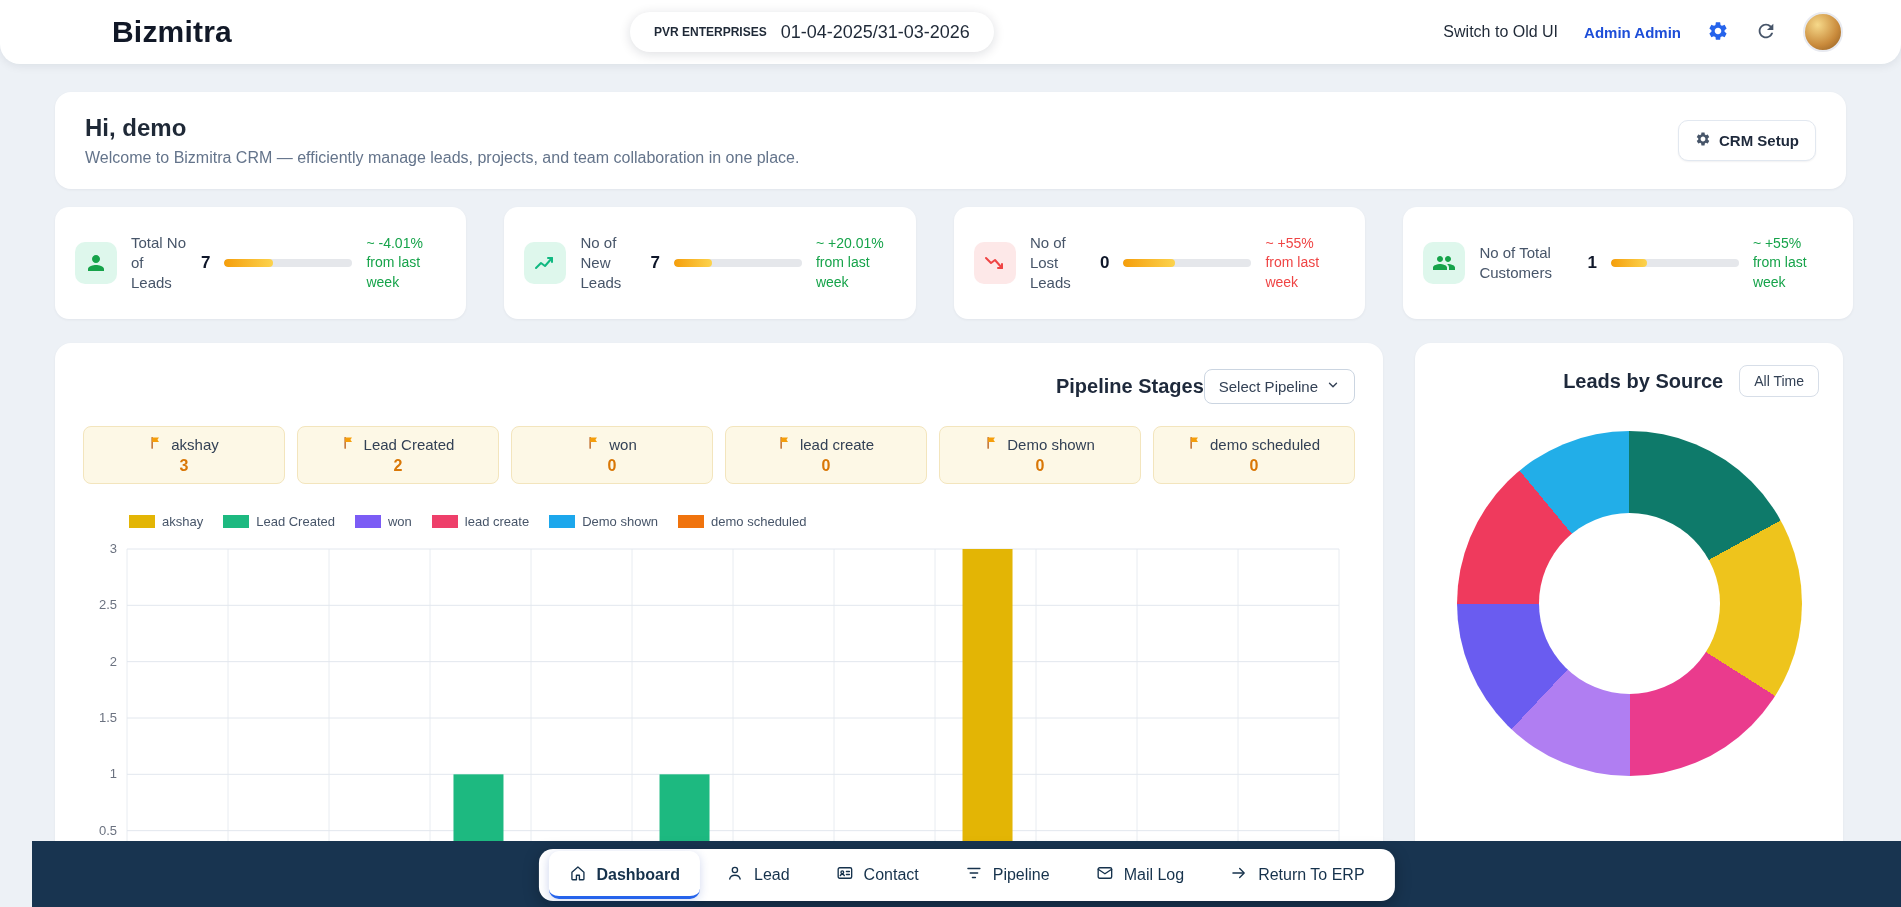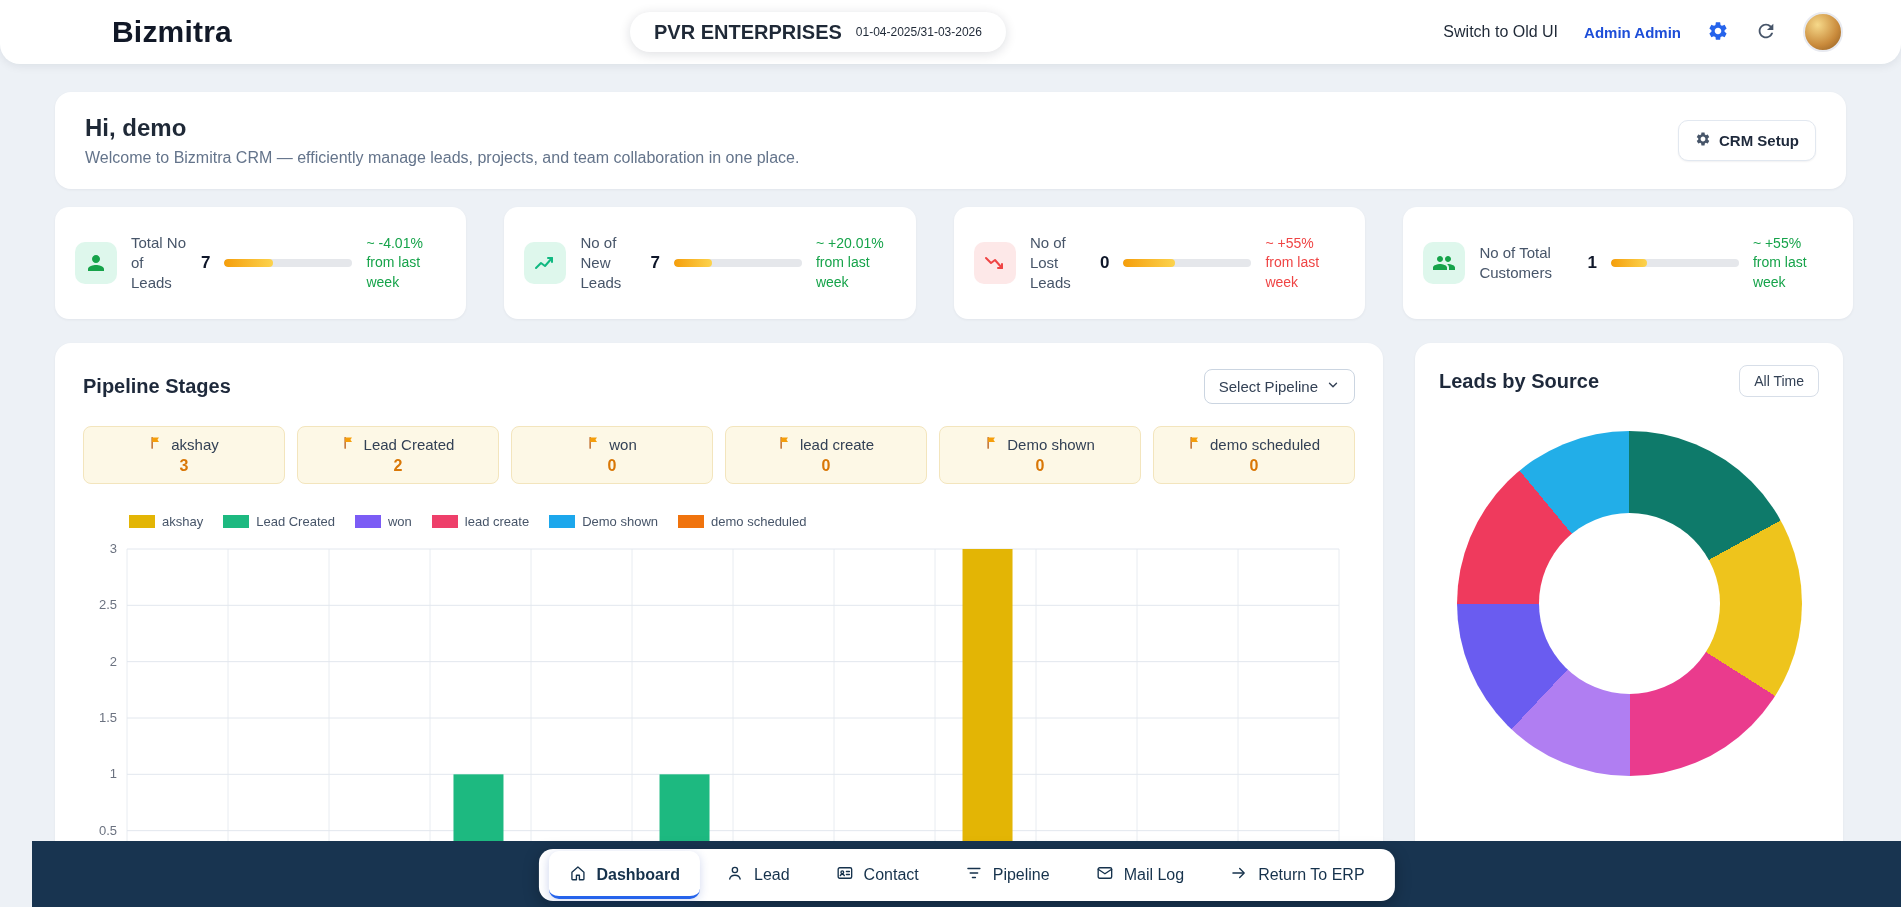--- a/index.html
+++ b/index.html
@@ -19,22 +19,22 @@
     padding:0 58px 0 112px;
   }
   .brand { font-size:30px; font-weight:700; color:#111827; letter-spacing:.2px; }
   .company-pill {
     position:absolute; left:630px; top:12px; height:40px;
     background:#fff; border-radius:22px;
     box-shadow:0 2px 12px rgba(15,23,42,.14);
     display:flex; align-items:center; gap:14px; padding:0 24px;
     cursor:pointer;
   }
-  .company-name { font-size:20px; font-weight:700; color:#1f2937; }
-  .company-period { font-size:12px; color:#1f2937; }
+  .company-name { font-size:12px; font-weight:700; color:#1f2937; }
+  .company-period { font-size:18px; color:#1f2937; }
   .top-right { margin-left:auto; display:flex; align-items:center; gap:26px; }
   .switch-ui { font-size:16px; color:#1f2937; cursor:pointer; }
   .user-role { font-size:15px; font-weight:700; color:#1d4ed8; cursor:pointer; }
   .icon-btn { background:none; border:none; cursor:pointer; display:flex; align-items:center; }
   .avatar {
     width:40px; height:40px; border-radius:50%;
     background:radial-gradient(circle at 35% 30%, #f6d98a, #c98a3b 60%, #8a5a22);
     border:2px solid #e8eaf0; cursor:pointer;
   }
   
@@ -77,21 +77,21 @@
   
   .main-row { display:flex; gap:32px; margin:24px 58px 0 55px; align-items:flex-start; }
   .pipeline-card {
     width:1328px; height:600px; background:#fff; border-radius:16px;
     padding:26px 28px; box-shadow:0 1px 3px rgba(16,24,40,.05);
   }
   .source-card {
     flex:1; height:600px; background:#fff; border-radius:16px;
     padding:22px 24px; box-shadow:0 1px 3px rgba(16,24,40,.05);
   }
-  .card-head { display:flex; align-items:center; justify-content:space-between; }
+  .card-head { display:flex; align-items:center; justify-content:flex-end; }
   .card-title { font-size:20px; font-weight:700; color:#1e293b; }
   .select-pipeline {
     display:flex; align-items:center; gap:8px; border:1px solid #cbd5e1;
     border-radius:8px; padding:8px 14px; font-size:15px; color:#334155;
     background:#fff; cursor:pointer; font-family:"Liberation Sans", sans-serif;
   }
   .all-time-btn {
     border:1px solid #d7dee8; border-radius:8px; padding:7px 14px;
     font-size:14px; color:#334155; background:#fff; cursor:pointer;
     font-family:"Liberation Sans", sans-serif;

